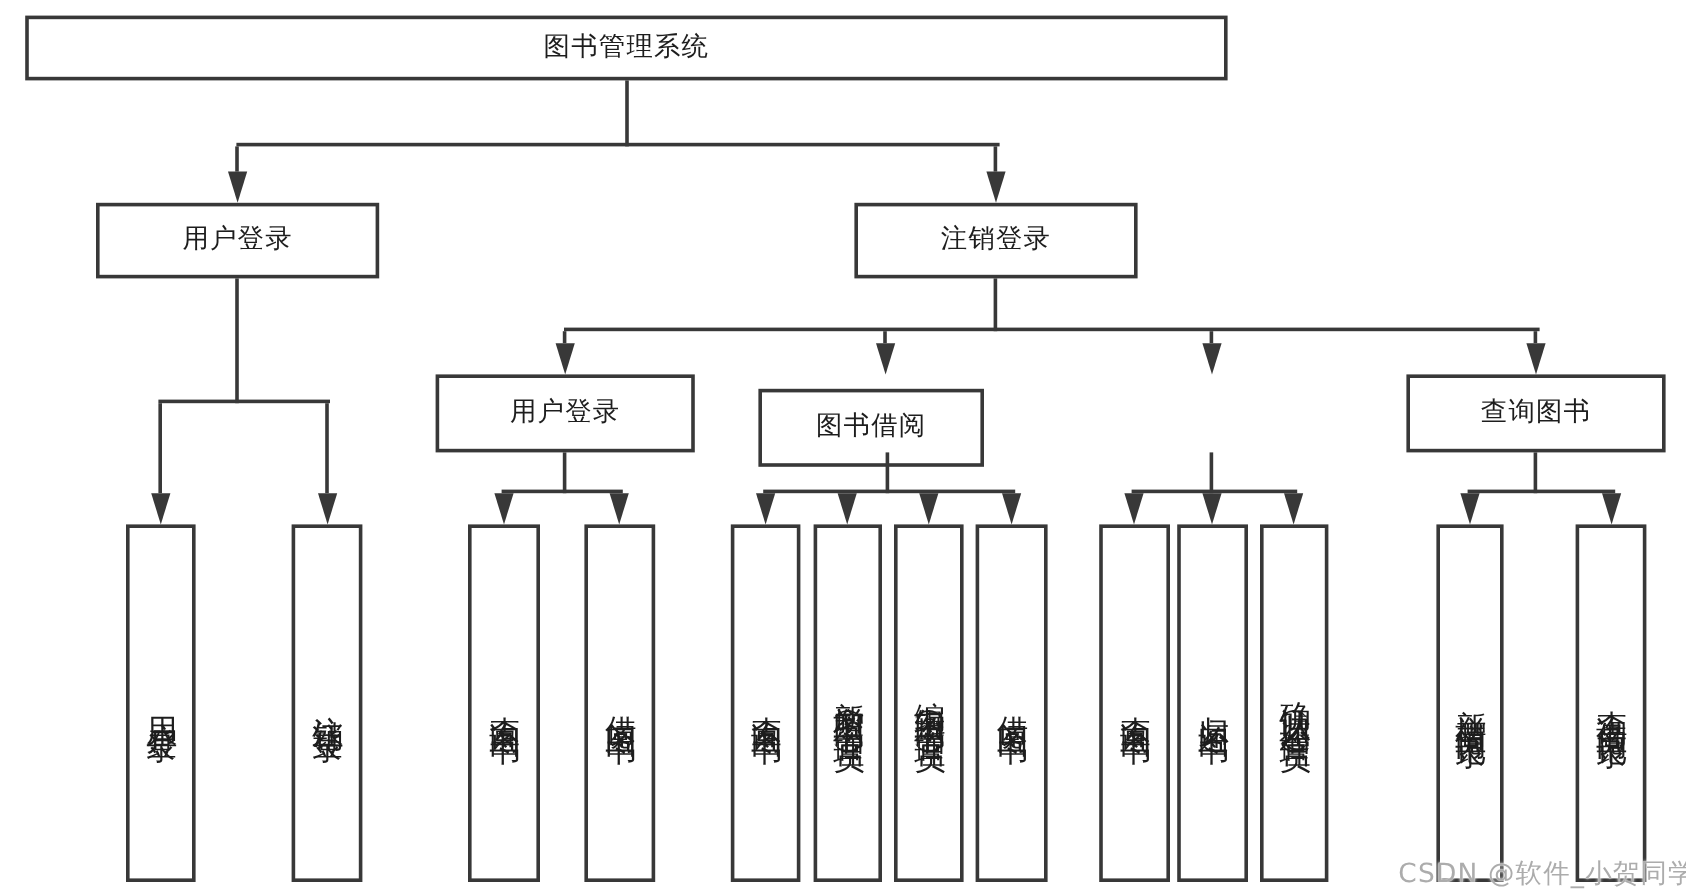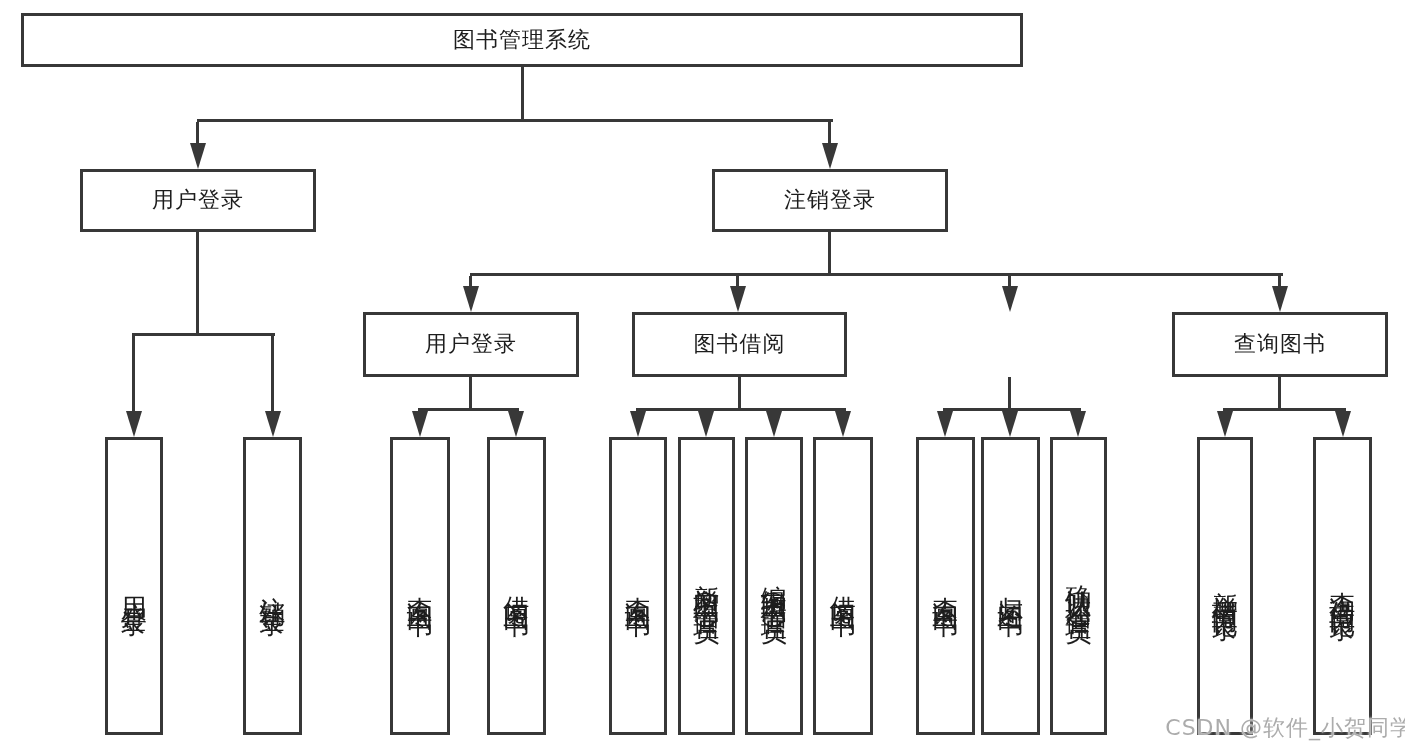--- a/index.html
+++ b/index.html
@@ -72,21 +72,21 @@
   <div class="b" style="left:80px;top:169px;width:236px;height:63px;">
     <span class="lbl">用户登录</span>
   </div>
   <div class="b" style="left:712px;top:169px;width:236px;height:63px;">
     <span class="lbl">注销登录</span>
   </div>
 
   <div class="b" style="left:363px;top:312px;width:216px;height:65px;">
     <span class="lbl">用户登录</span>
   </div>
-  <div class="b" style="left:632px;top:312px;width:215px;height:65px;">
+  <div class="b" style="left:632px;top:324px;width:188px;height:65px;">
     <span class="lbl">图书借阅</span>
   </div>
   <div class="b" style="left:1172px;top:312px;width:216px;height:65px;">
     <span class="lbl">查询图书</span>
   </div>
 
   <div class="b leaf" style="left:105px;top:437px;width:58px;height:298px;">
     <span class="lbl">用户登录</span>
   </div>
   <div class="b leaf" style="left:243px;top:437px;width:59px;height:298px;">

